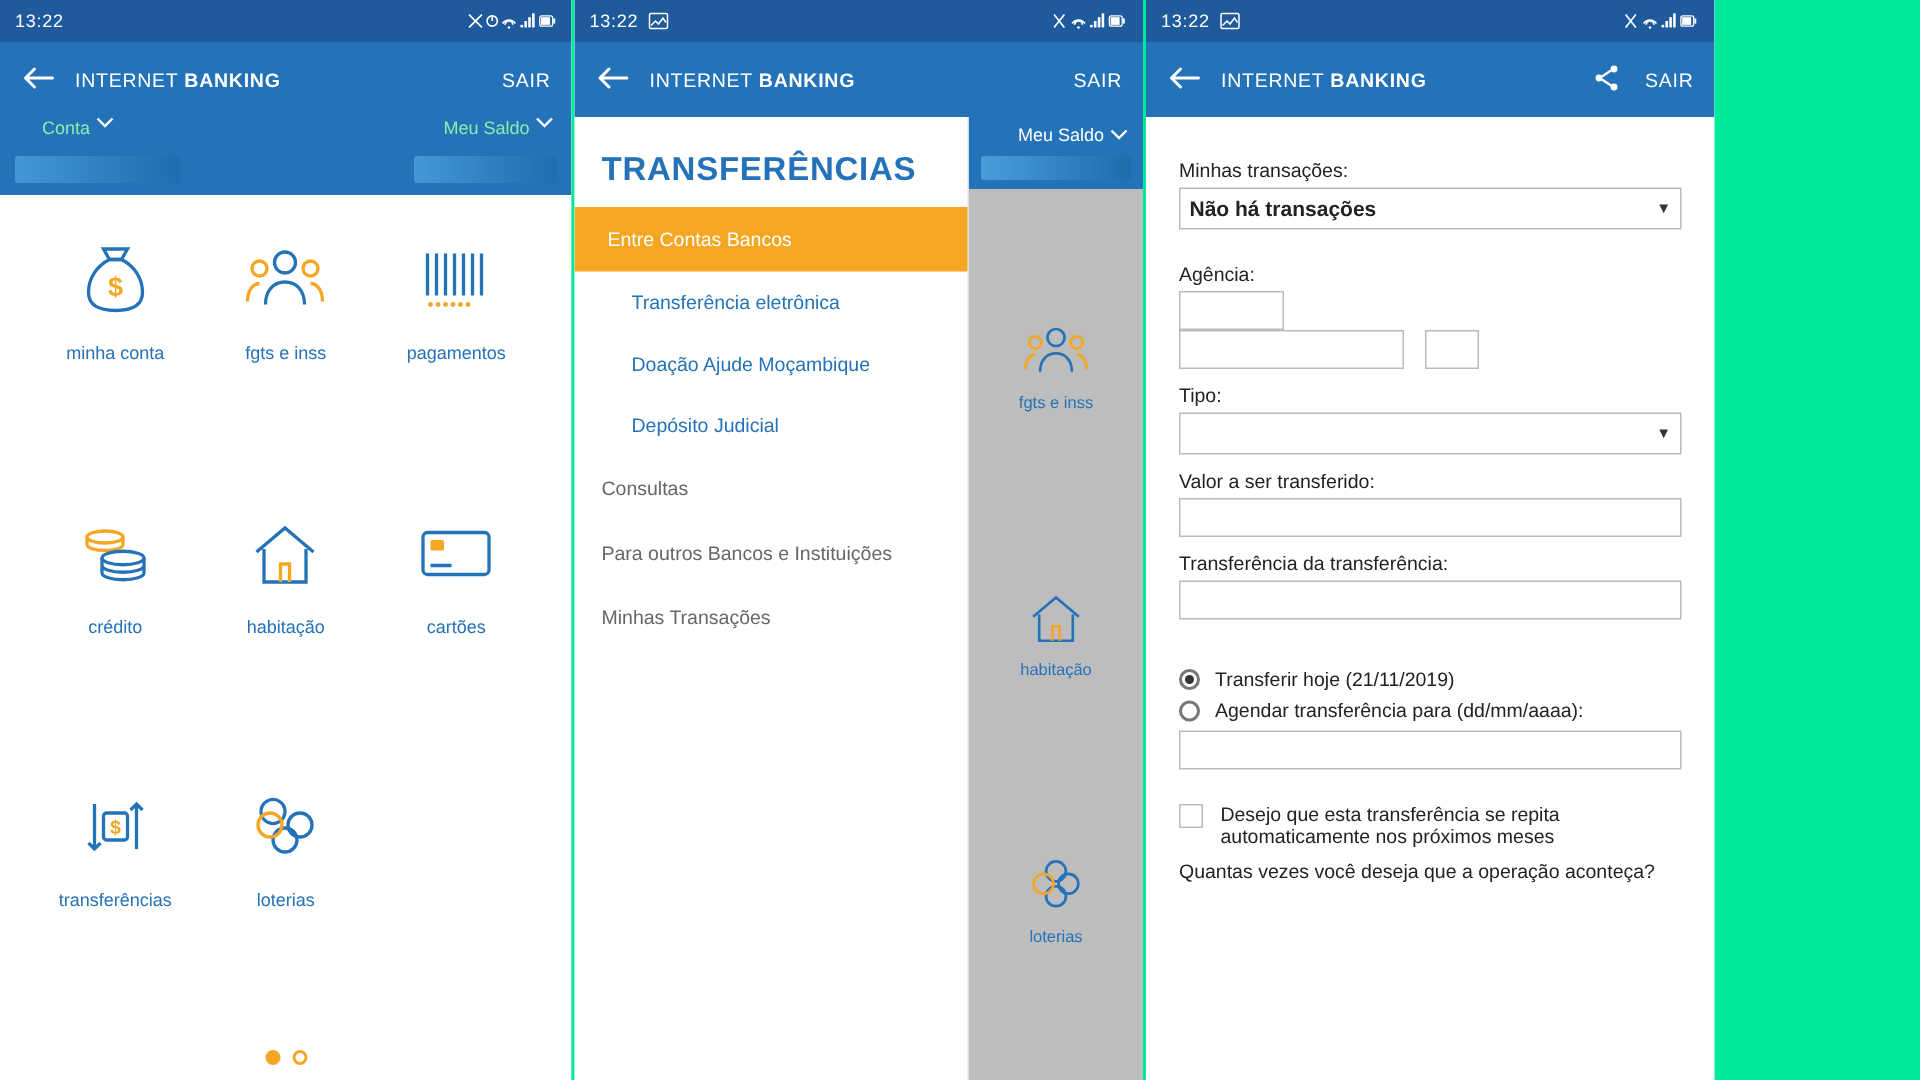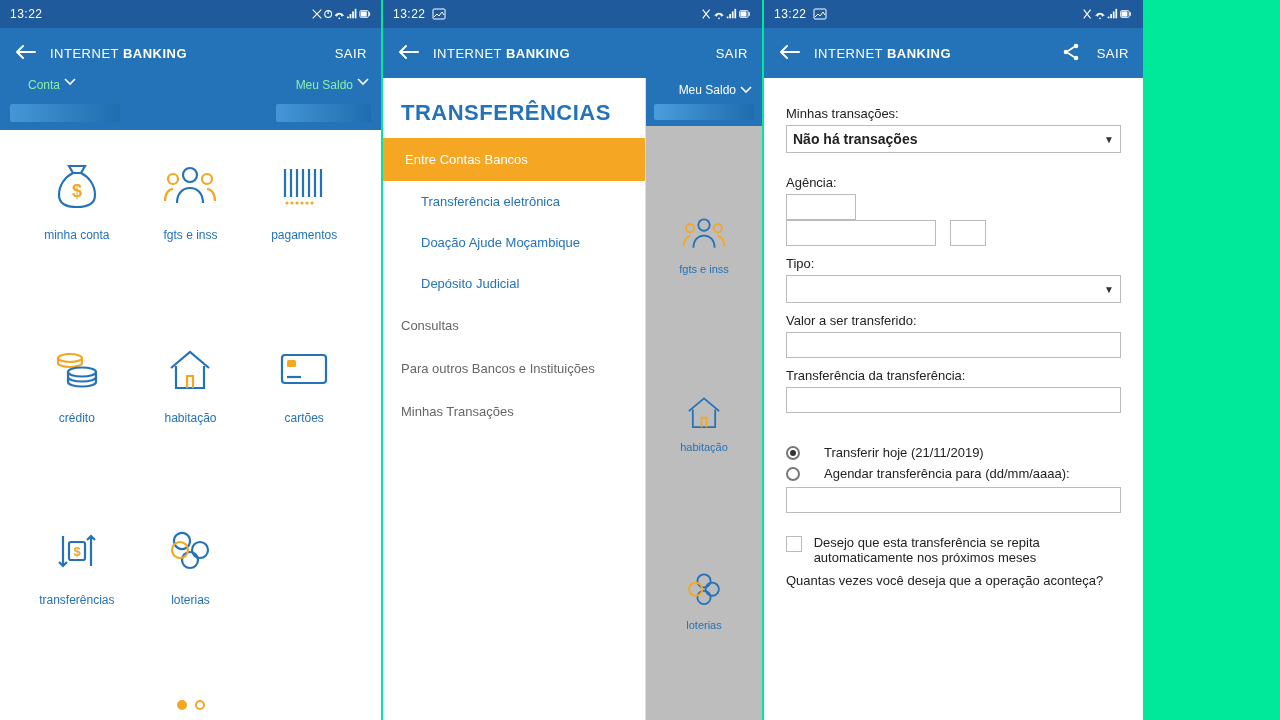--- a/index.html
+++ b/index.html
@@ -176,21 +176,21 @@
   .form-body .select {
     height:28px; border:1px solid #bbb; width:100%;
     display:flex; align-items:center; justify-content:space-between;
     padding: 0 6px; font-size:14px; font-weight:700;
   }
   .form-body .select .tri { font-size:10px; color:#333; }
   .form-body input[type=text] {
     height:26px; border:1px solid #bbb; padding:0 4px; font-size:13px;
   }
   .form-body .row2 { display:flex; gap:14px; }
-  .form-body .radio-row { display:flex; align-items:center; gap:24px; margin:6px 0; }
+  .form-body .radio-row { display:flex; align-items:center; gap:10px; margin:6px 0; }
   .form-body .radio {
     width:14px; height:14px; border-radius:50%; border:2px solid #777;
     display:flex; align-items:center; justify-content:center;
   }
   .form-body .radio.checked::after {
     content:""; width:6px; height:6px; border-radius:50%; background:#333;
   }
   .form-body .chk {
     width:16px; height:16px; border:1px solid #bbb; display:inline-block;
     vertical-align:middle; margin-right:8px;

